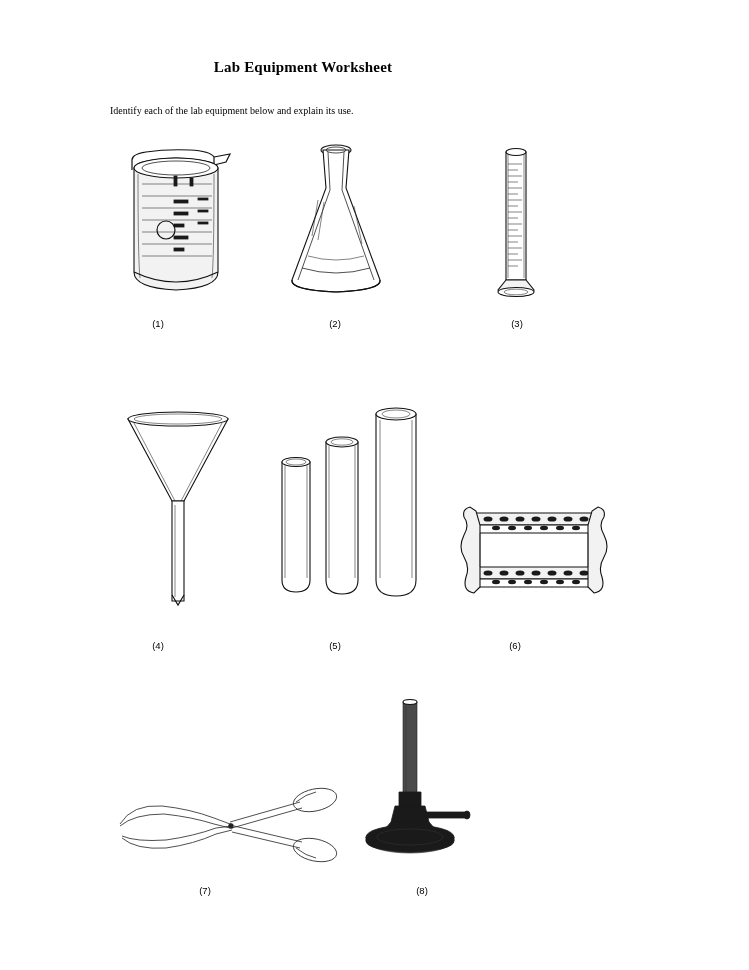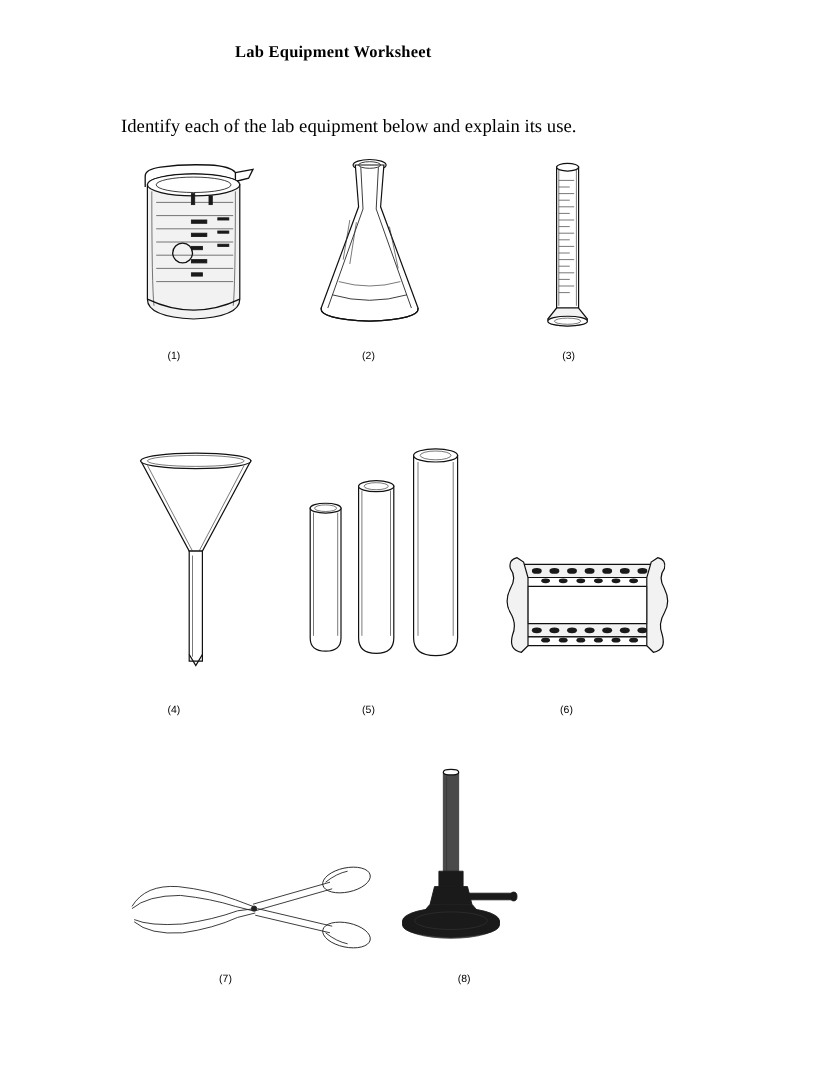--- a/index.html
+++ b/index.html
@@ -13,35 +13,35 @@
   }
   .page {
     position: relative;
     width: 749px;
     height: 970px;
     background: #ffffff;
     overflow: hidden;
   }
   .title {
     position: absolute;
-    top: 40px;
+    top: 59px;
     left: 0;
     width: 606px;
     text-align: center;
     font-family: "Liberation Serif", serif;
     font-weight: bold;
     font-size: 15px;
     letter-spacing: 0.2px;
   }
   .instruction {
     position: absolute;
     top: 105px;
     left: 110px;
     font-family: "Liberation Serif", serif;
-    font-size: 17px;
+    font-size: 10px;
   }
   .fig {
     position: absolute;
   }
   .caption {
     position: absolute;
     font-family: "Liberation Sans", sans-serif;
     font-size: 9.5px;
     text-align: center;
     width: 60px;

